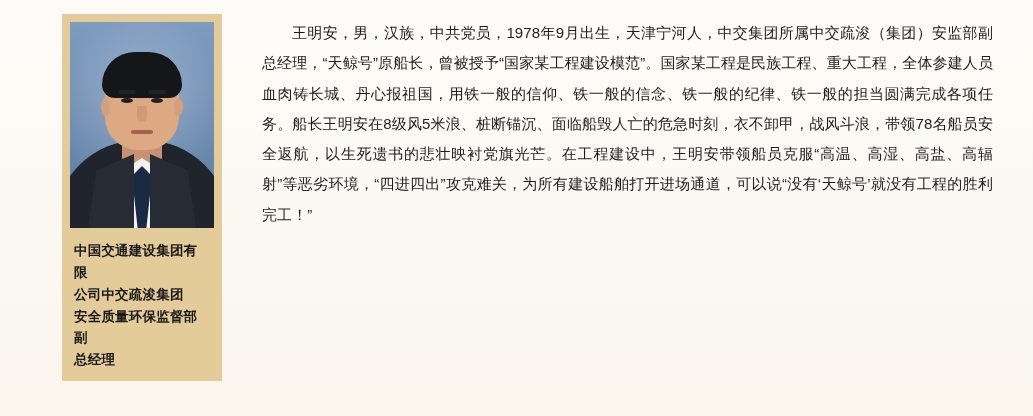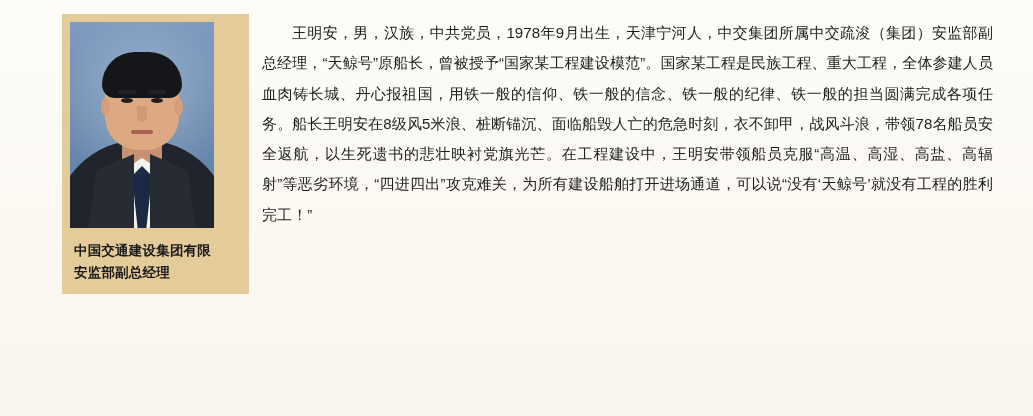--- a/index.html
+++ b/index.html
@@ -23,21 +23,21 @@
   }
 
   
   .profile-col {
     width: 222px;
     flex: 0 0 222px;
     padding: 14px 0 0 62px;
     box-sizing: border-box;
   }
   .profile-card {
-    width: 187px;
+    width: 160px;
     background: #e3cb9a;
     padding: 8px 8px 10px 8px;
     box-sizing: border-box;
   }
   .photo-frame {
     width: 144px;
     height: 206px;
     overflow: hidden;
     position: relative;
     background: #2e4d74;
@@ -271,21 +271,23 @@
         <div class="hair"></div>
         <div class="brow-l"></div>
         <div class="brow-r"></div>
         <div class="eye-l"></div>
         <div class="eye-r"></div>
         <div class="nose"></div>
         <div class="mouth"></div>
       </div>
       <div class="caption">
         <div>中国交通建设集团有限</div>
-        <div>安监部副总经理</div>
+        <div>公司中交疏浚集团</div>
+        <div>安全质量环保监督部副</div>
+        <div>总经理</div>
       </div>
     </div>
   </div>
 
   <div class="article">
     <div class="body-text">王明安，男，汉族，中共党员，1978年9月出生，天津宁河人，中交集团所属中交疏浚（集团）安监部副总经理，“天鲸号”原船长，曾被授予“国家某工程建设模范”。国家某工程是民族工程、重大工程，全体参建人员血肉铸长城、丹心报祖国，用铁一般的信仰、铁一般的信念、铁一般的纪律、铁一般的担当圆满完成各项任务。船长王明安在8级风5米浪、桩断锚沉、面临船毁人亡的危急时刻，衣不卸甲，战风斗浪，带领78名船员安全返航，以生死遗书的悲壮映衬党旗光芒。在工程建设中，王明安带领船员克服“高温、高湿、高盐、高辐射”等恶劣环境，“四进四出”攻克难关，为所有建设船舶打开进场通道，可以说“没有‘天鲸号’就没有工程的胜利完工！”</div>
   </div>
 
 </div>
 

